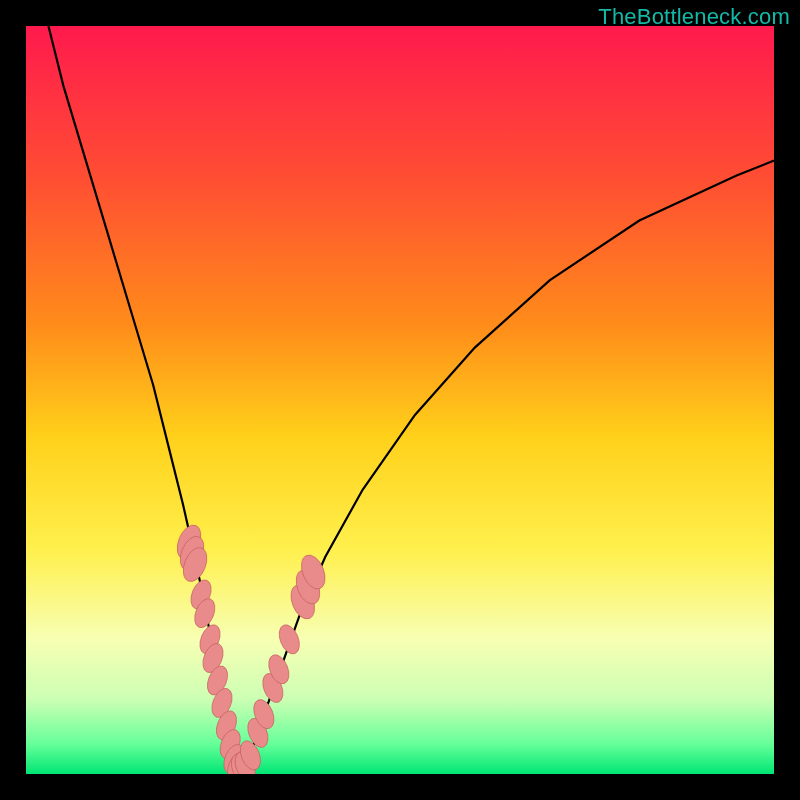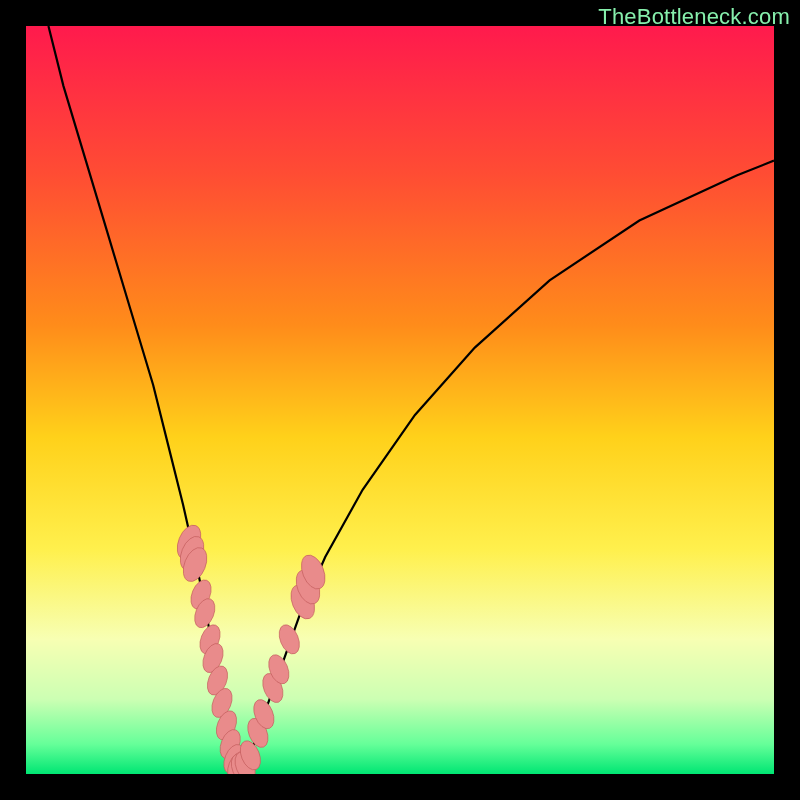--- a/index.html
+++ b/index.html
@@ -23,21 +23,21 @@
     position: absolute;
     left: 0;
     top: 0;
     width: 748px;
     height: 748px;
   }
   .watermark {
     position: absolute;
     top: 4px;
     right: 10px;
-    color: #86efac;
+    color: #14b8a6;
     font-size: 22px;
     font-weight: 500;
     letter-spacing: 0.2px;
   }
 </style>
 </head>
 <body>
 
 <div class="frame">
   <svg class="plot" viewBox="0 0 748 748" preserveAspectRatio="none">

